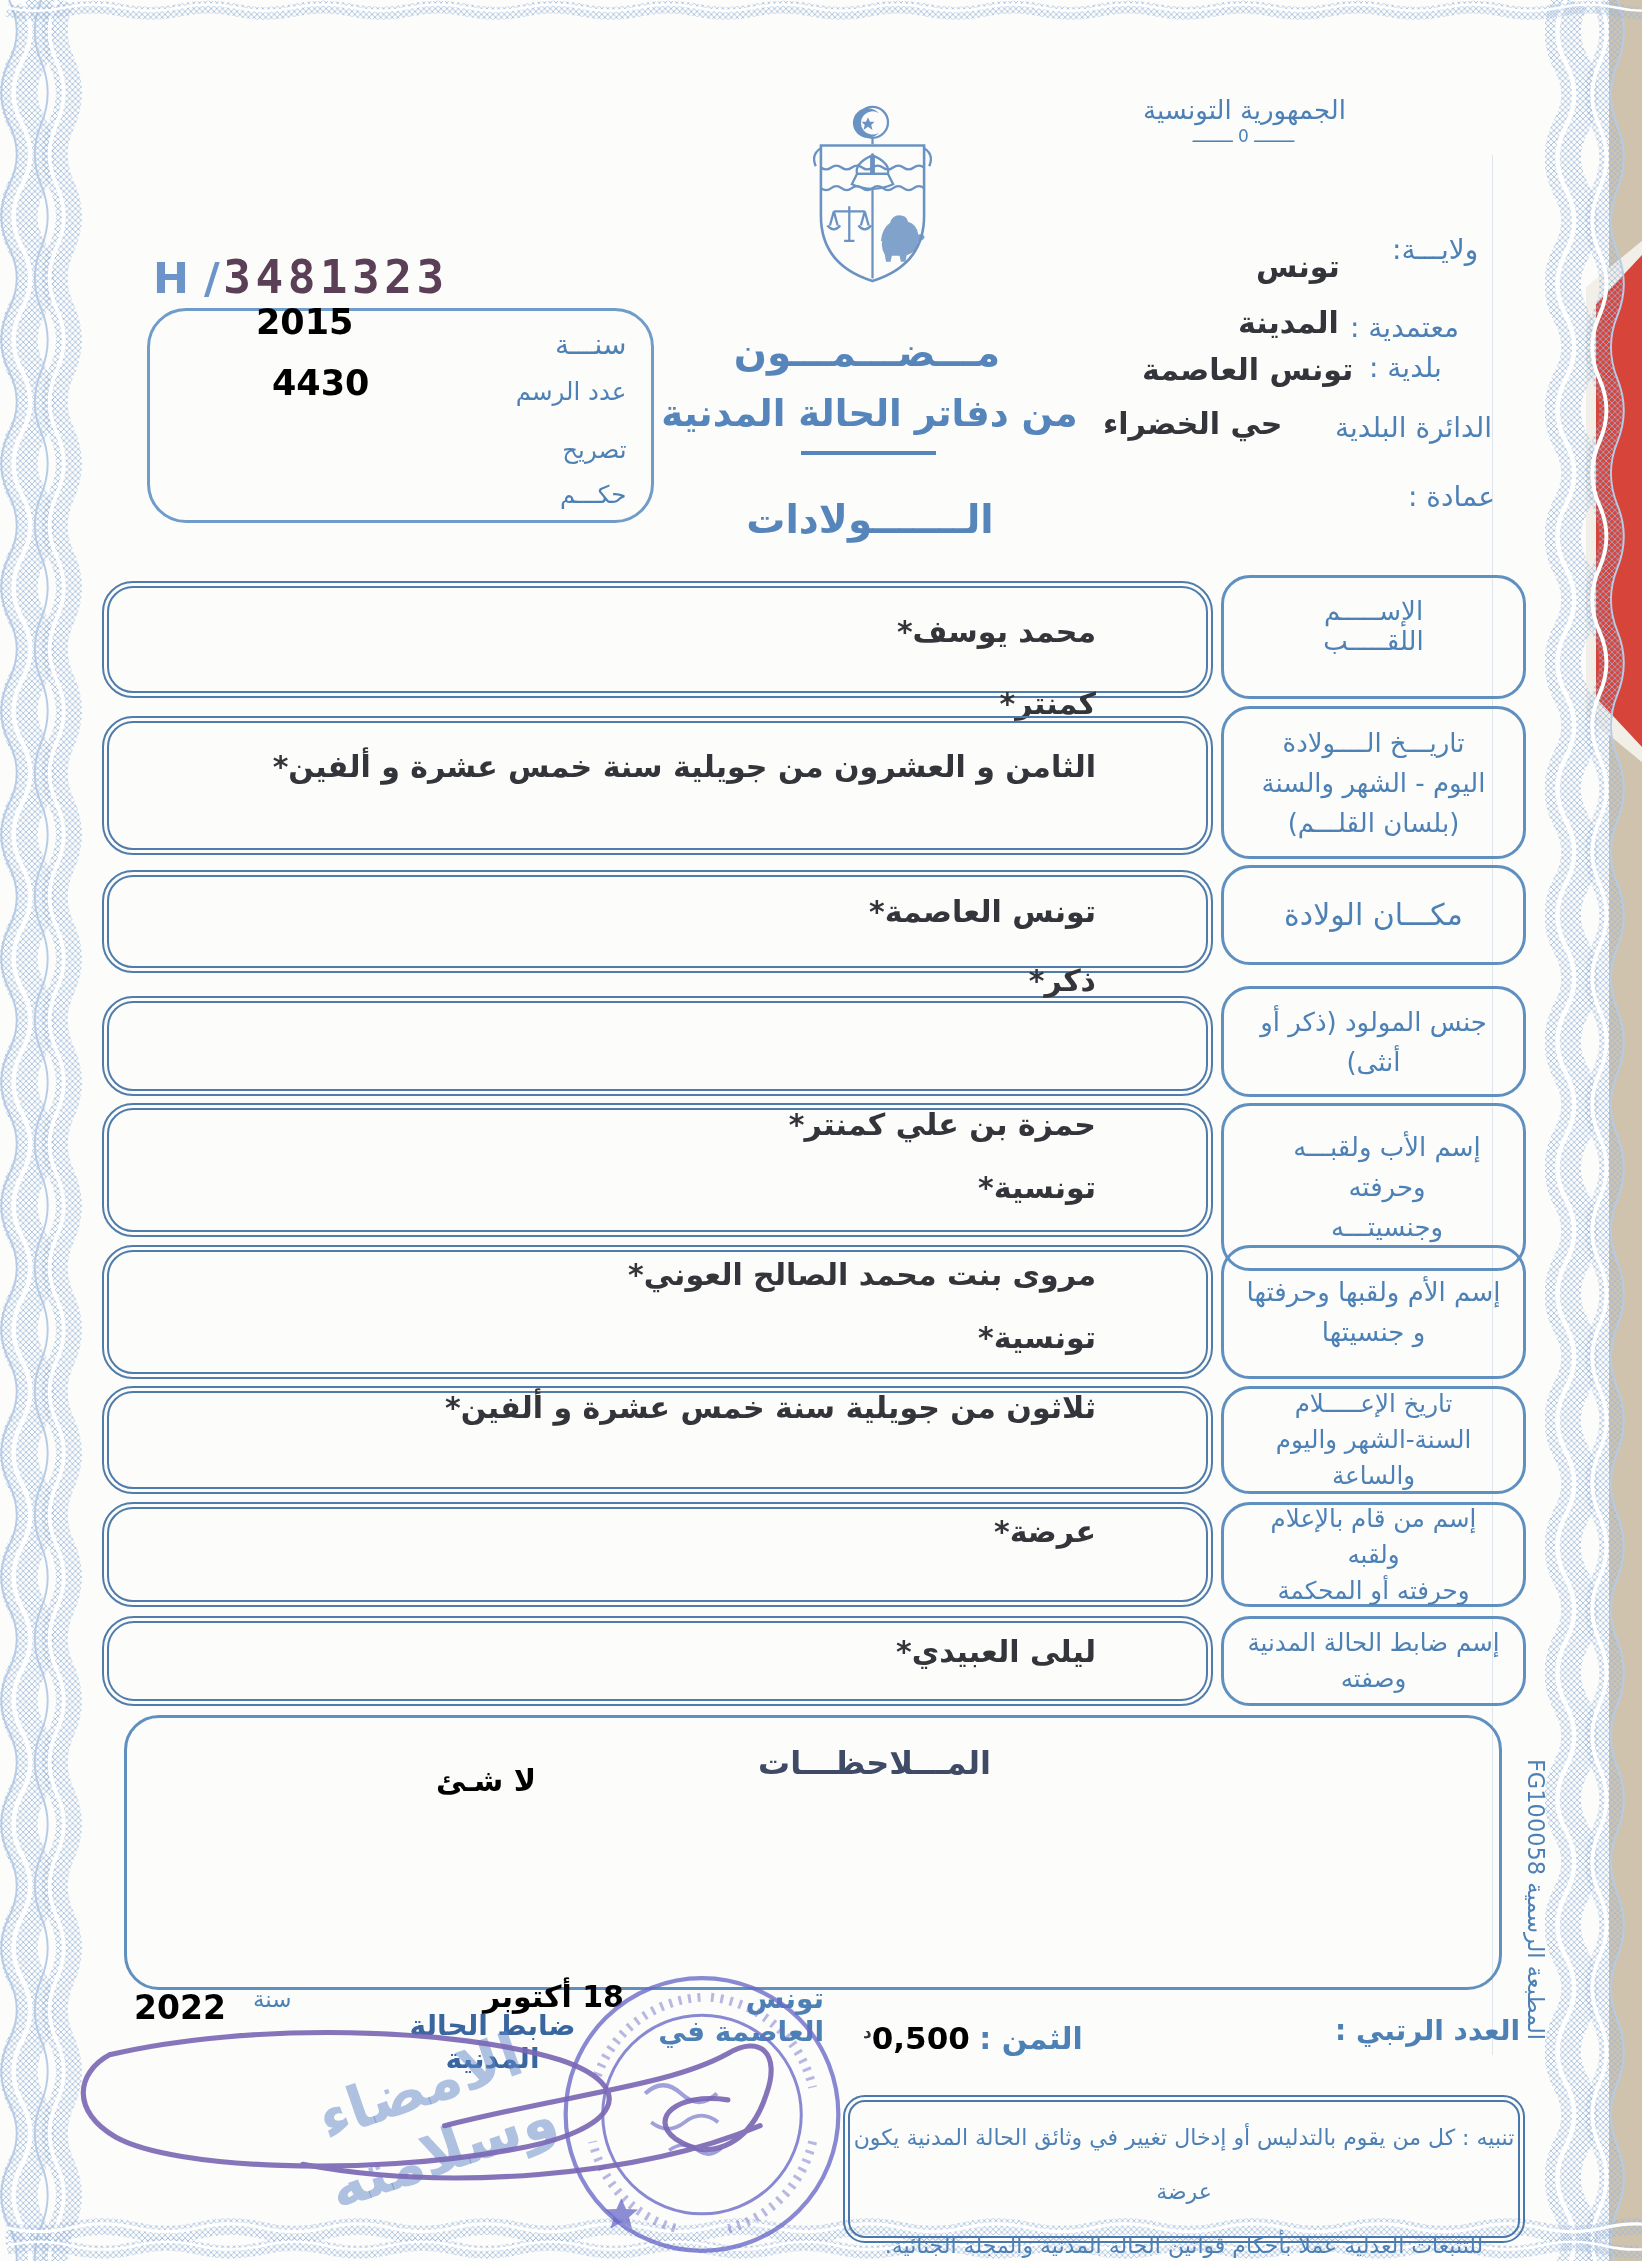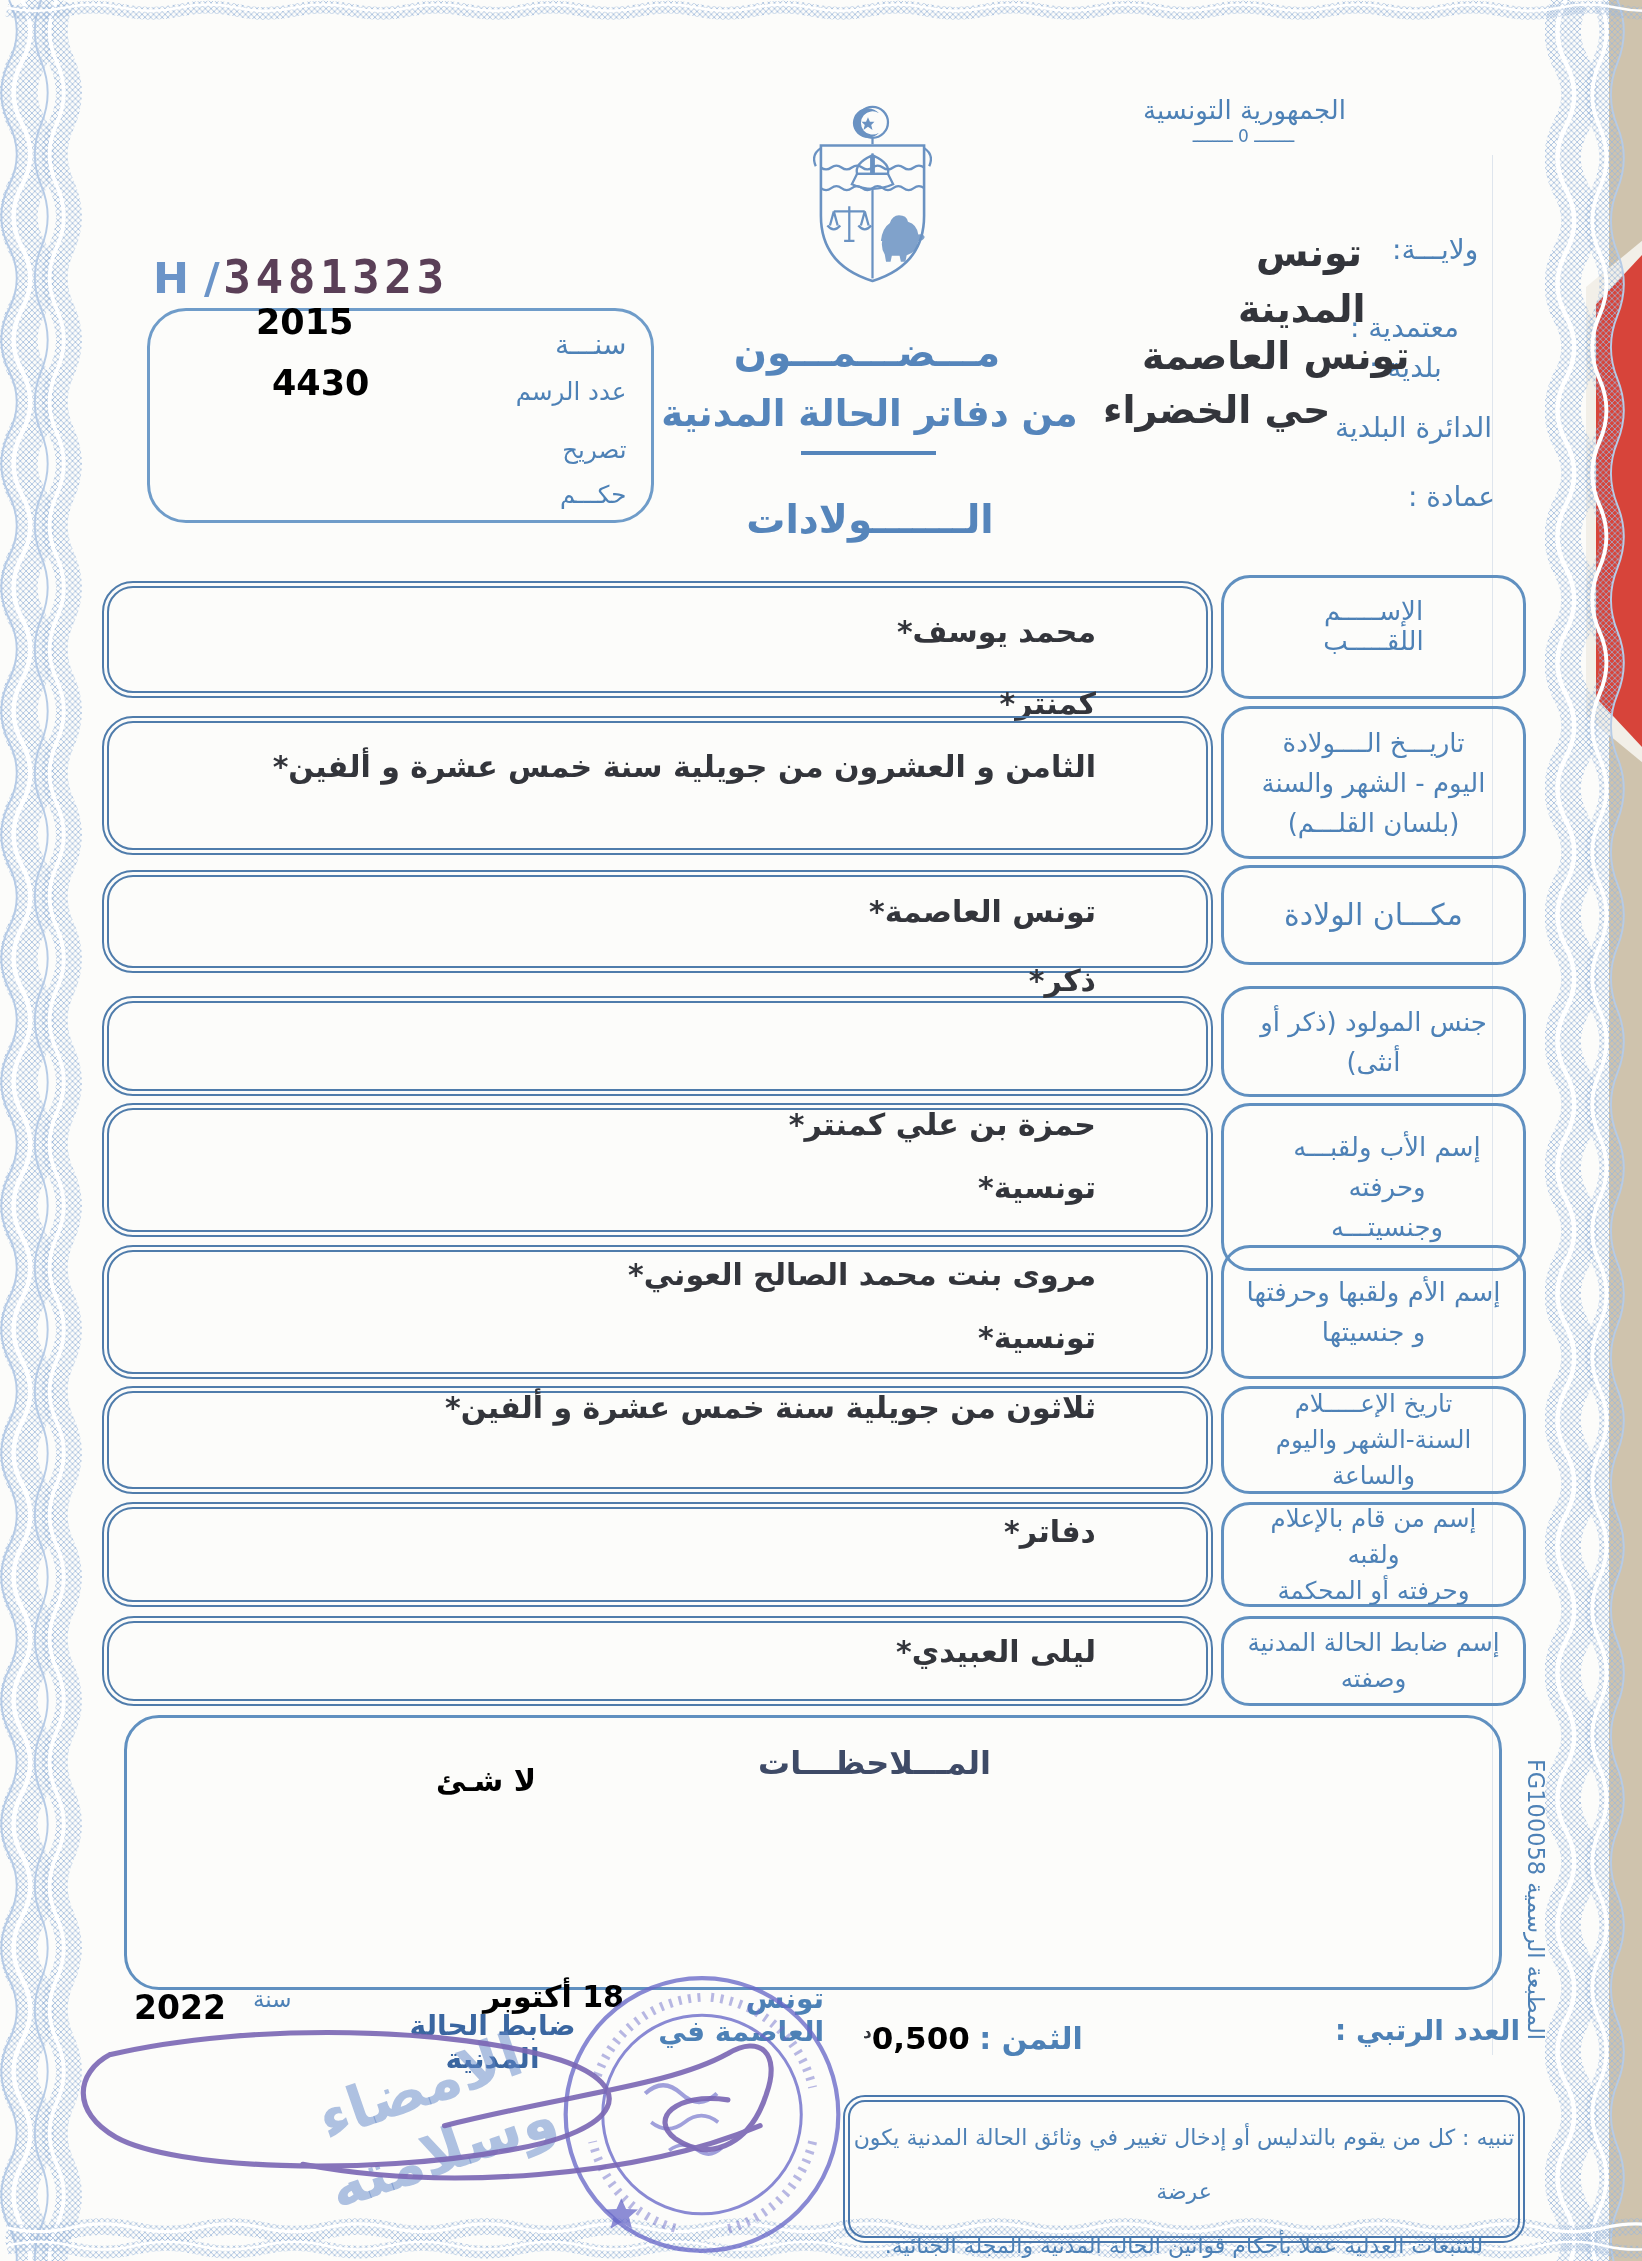--- a/index.html
+++ b/index.html
@@ -29,21 +29,21 @@
     position:absolute;left:102px;width:1111px;box-sizing:border-box;
     border:7px double #4f7cab;border-radius:31px;background:transparent;
   }
   .f-val{
     position:absolute;right:110px;direction:rtl;text-align:right;
     color:#33353b;font-weight:bold;font-size:30px;line-height:64px;
     white-space:pre-line;width:966px;
   }
   
   .admin-lab{position:absolute;color:#4d81b6;font-size:28px;direction:rtl;}
-  .admin-val{position:absolute;color:#33353b;font-weight:bold;font-size:38px;direction:rtl;}
+  .admin-val{position:absolute;color:#33353b;font-weight:bold;font-size:30px;direction:rtl;margin-top:18px;}
   .title-blue{position:absolute;color:#5585bb;font-weight:bold;text-align:center;direction:rtl;}
   .notice-box{
     position:absolute;left:843px;top:2095px;width:682px;height:148px;box-sizing:border-box;
     border:7.7px double #4a78ad;border-radius:22px;
     color:#4d81b6;font-size:22px;line-height:54px;text-align:center;
     direction:rtl;white-space:pre-line;padding-top:9px;
   }
   .side-text{
     position:absolute;left:1549px;top:1641px;width:399px;height:31px;
     transform:rotate(90deg);transform-origin:0 0;
@@ -205,21 +205,21 @@
 
 <div class="lab-box" style="top:1386px;height:108px;font-size:24.5px;line-height:36px;">تاريخ الإعـــــلام
 السنة-الشهر واليوم والساعة</div>
 <div class="val-box" style="top:1386px;height:108px;">
   <div class="f-val" style="top:-17px;">ثلاثون من جويلية سنة خمس عشرة و ألفين*</div>
 </div>
 
 <div class="lab-box" style="top:1502px;height:105px;font-size:24.5px;line-height:36px;">إسم من قام بالإعلام ولقبه
 وحرفته أو المحكمة</div>
 <div class="val-box" style="top:1502px;height:105px;">
-  <div class="f-val" style="top:-9px;">دفاتر*</div>
+  <div class="f-val" style="top:-9px;">عرضة*</div>
 </div>
 
 <div class="lab-box" style="top:1616px;height:90px;font-size:24.5px;line-height:36px;">إسم ضابط الحالة المدنية
 وصفته</div>
 <div class="val-box" style="top:1616px;height:90px;border-radius:32px;">
   <div class="f-val" style="top:-2.6px;">ليلى العبيدي*</div>
 </div>
 
 <div class="abs" style="left:124px;top:1715px;width:1372px;height:269px;border:3.9px solid #6090c0;border-radius:35px;">
   <div class="abs rtl" style="left:593px;top:26px;width:309px;color:#3e4a66;font-weight:bold;font-size:32px;text-align:center;">المـــلاحظـــات</div>

